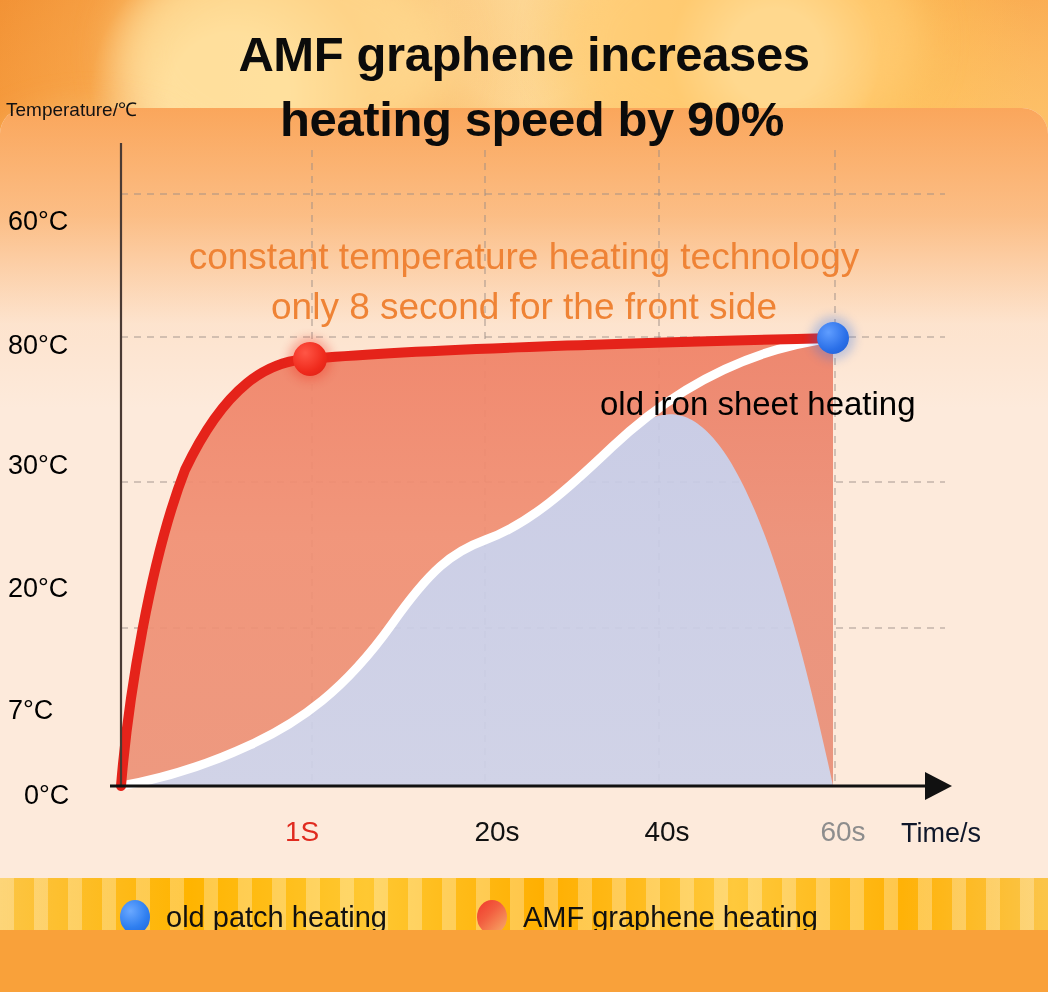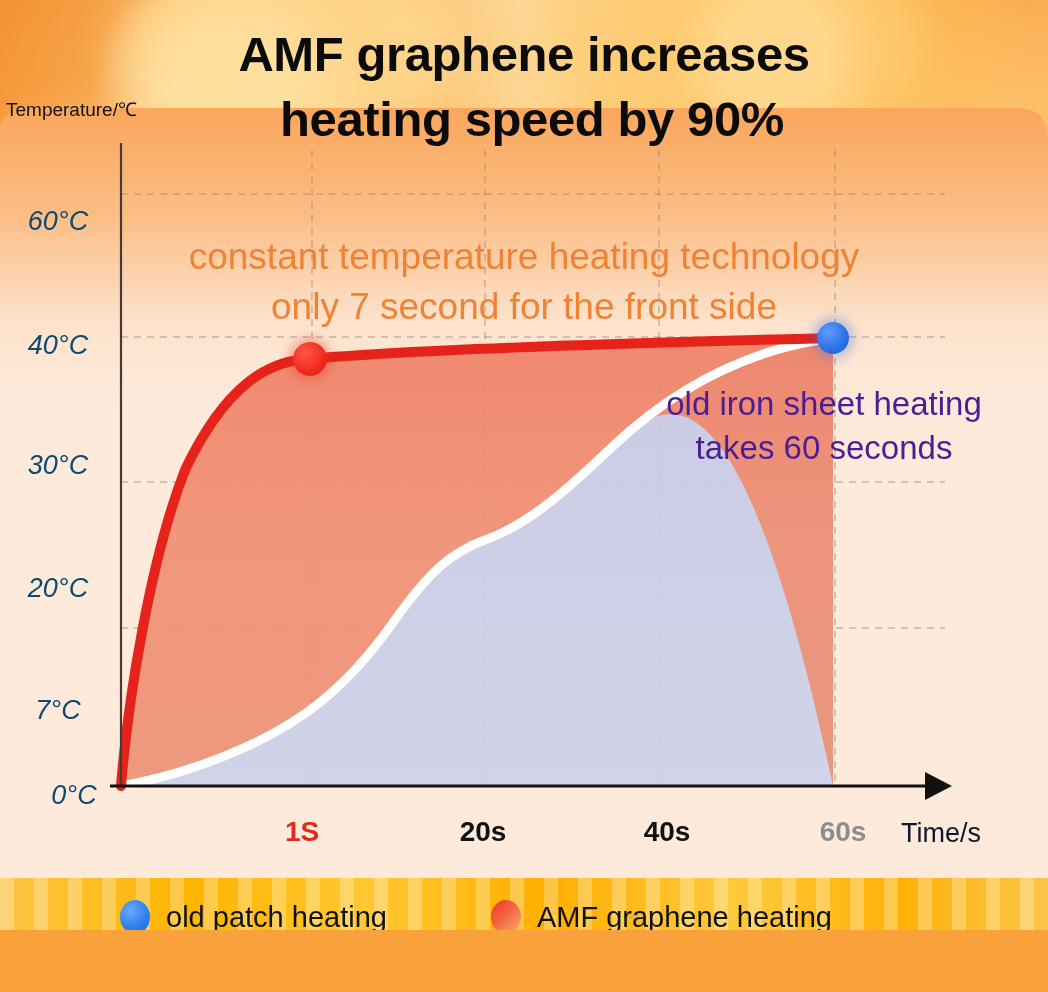--- a/index.html
+++ b/index.html
@@ -60,46 +60,46 @@
   .plot{position:absolute;left:0;top:0;width:1048px;height:992px;}
   .axis-title-y{
     position:absolute;left:6px;top:96px;
     font-size:19px;color:#121212;font-weight:400;white-space:nowrap;text-align:right;
   }
   .axis-title-x{
     position:absolute;left:901px;top:818px;
     font-size:27px;color:#0f172a;font-weight:400;white-space:nowrap;
   }
   .ylab{
-    position:absolute;right:auto;text-align:center;
+    position:absolute;right:auto;text-align:left;
     width:100px;left:8px;
-    font-size:27px;color:#0c4a6e;font-weight:400;font-style:italic;
+    font-size:27px;color:#000000;font-weight:400;
   }
   .xlab{
     position:absolute;text-align:center;width:120px;
-    font-size:28px;font-weight:700;color:#111;
+    font-size:28px;font-weight:400;color:#111;
     top:816px;
   }
   .xlab.first{color:#e02b1f;}
   .xlab.last{color:#8d8d8d;}
 
-  .legend{position:absolute;left:120px;top:900px;display:flex;align-items:center;gap:16px;}
+  .legend{position:absolute;left:120px;top:900px;display:flex;align-items:center;gap:2px;}
   .lg-item{display:flex;align-items:center;margin-right:88px;}
   .lg-dot{width:30px;height:34px;border-radius:50%;margin-right:16px;}
   .lg-dot.blue{background:radial-gradient(circle at 35% 32%,#6aa8ff 0%,#2f7ff0 55%,#1d63d8 100%);}
   .lg-dot.red{background:linear-gradient(135deg,#f0392b 0%,#f25d3f 40%,#f8b06a 100%);}
   .lg-txt{font-size:29px;color:#111;font-weight:400;white-space:nowrap;}
 
   .ann-orange{
     position:absolute;left:0;width:1048px;top:232px;
     text-align:center;color:#ef8335;font-size:37px;line-height:1.35;font-weight:400;
   }
   .ann-black{
     position:absolute;left:600px;width:448px;top:382px;
-    text-align:center;color:#4c1d95;font-size:33px;line-height:1.34;font-weight:400;
+    text-align:left;color:#000000;font-size:33px;line-height:1.34;font-weight:400;
   }
 
   .dot{position:absolute;border-radius:50%;}
   .dot.red-dot{
     width:34px;height:34px;left:293px;top:342px;
     background:radial-gradient(circle at 36% 32%,#ff5646 0%,#ef2a1c 60%,#d81e12 100%);
     box-shadow:0 0 10px 5px rgba(239,42,28,.30);
   }
   .dot.blue-dot{
     width:32px;height:32px;left:817px;top:322px;
@@ -197,38 +197,37 @@
     <polygon points="925,772 952,786 925,800" fill="#111111"></polygon>
   </svg>
 
   <div class="dot red-dot"></div>
   <div class="dot blue-dot"></div>
 
   <div class="axis-title-y">Temperature/℃</div>
   <div class="axis-title-x">Time/s</div>
 
   <div class="ylab" style="top:206px">60°C</div>
-  <div class="ylab" style="top:330px">40°C</div>
+  <div class="ylab" style="top:330px">80°C</div>
   <div class="ylab" style="top:450px">30°C</div>
   <div class="ylab" style="top:573px">20°C</div>
   <div class="ylab" style="top:695px">7°C</div>
   <div class="ylab" style="top:780px;left:24px">0°C</div>
 
   <div class="xlab first" style="left:242px">1S</div>
-  <div class="xlab" style="left:423px">20s</div>
+  <div class="xlab" style="left:437px">20s</div>
   <div class="xlab" style="left:607px">40s</div>
   <div class="xlab last" style="left:783px">60s</div>
 
   <div class="ann-orange">
     <div>constant temperature heating technology</div>
-    <div>only 7 second for the front side</div>
+    <div>only 8 second for the front side</div>
   </div>
   <div class="ann-black">
     <div>old iron sheet heating</div>
-    <div>takes 60 seconds</div>
   </div>
 
   <div class="legend">
     <div class="lg-item">
       <span class="lg-dot blue"></span>
       <span class="lg-txt">old patch heating</span>
     </div>
     <div class="lg-item">
       <span class="lg-dot red"></span>
       <span class="lg-txt">AMF graphene heating</span>

